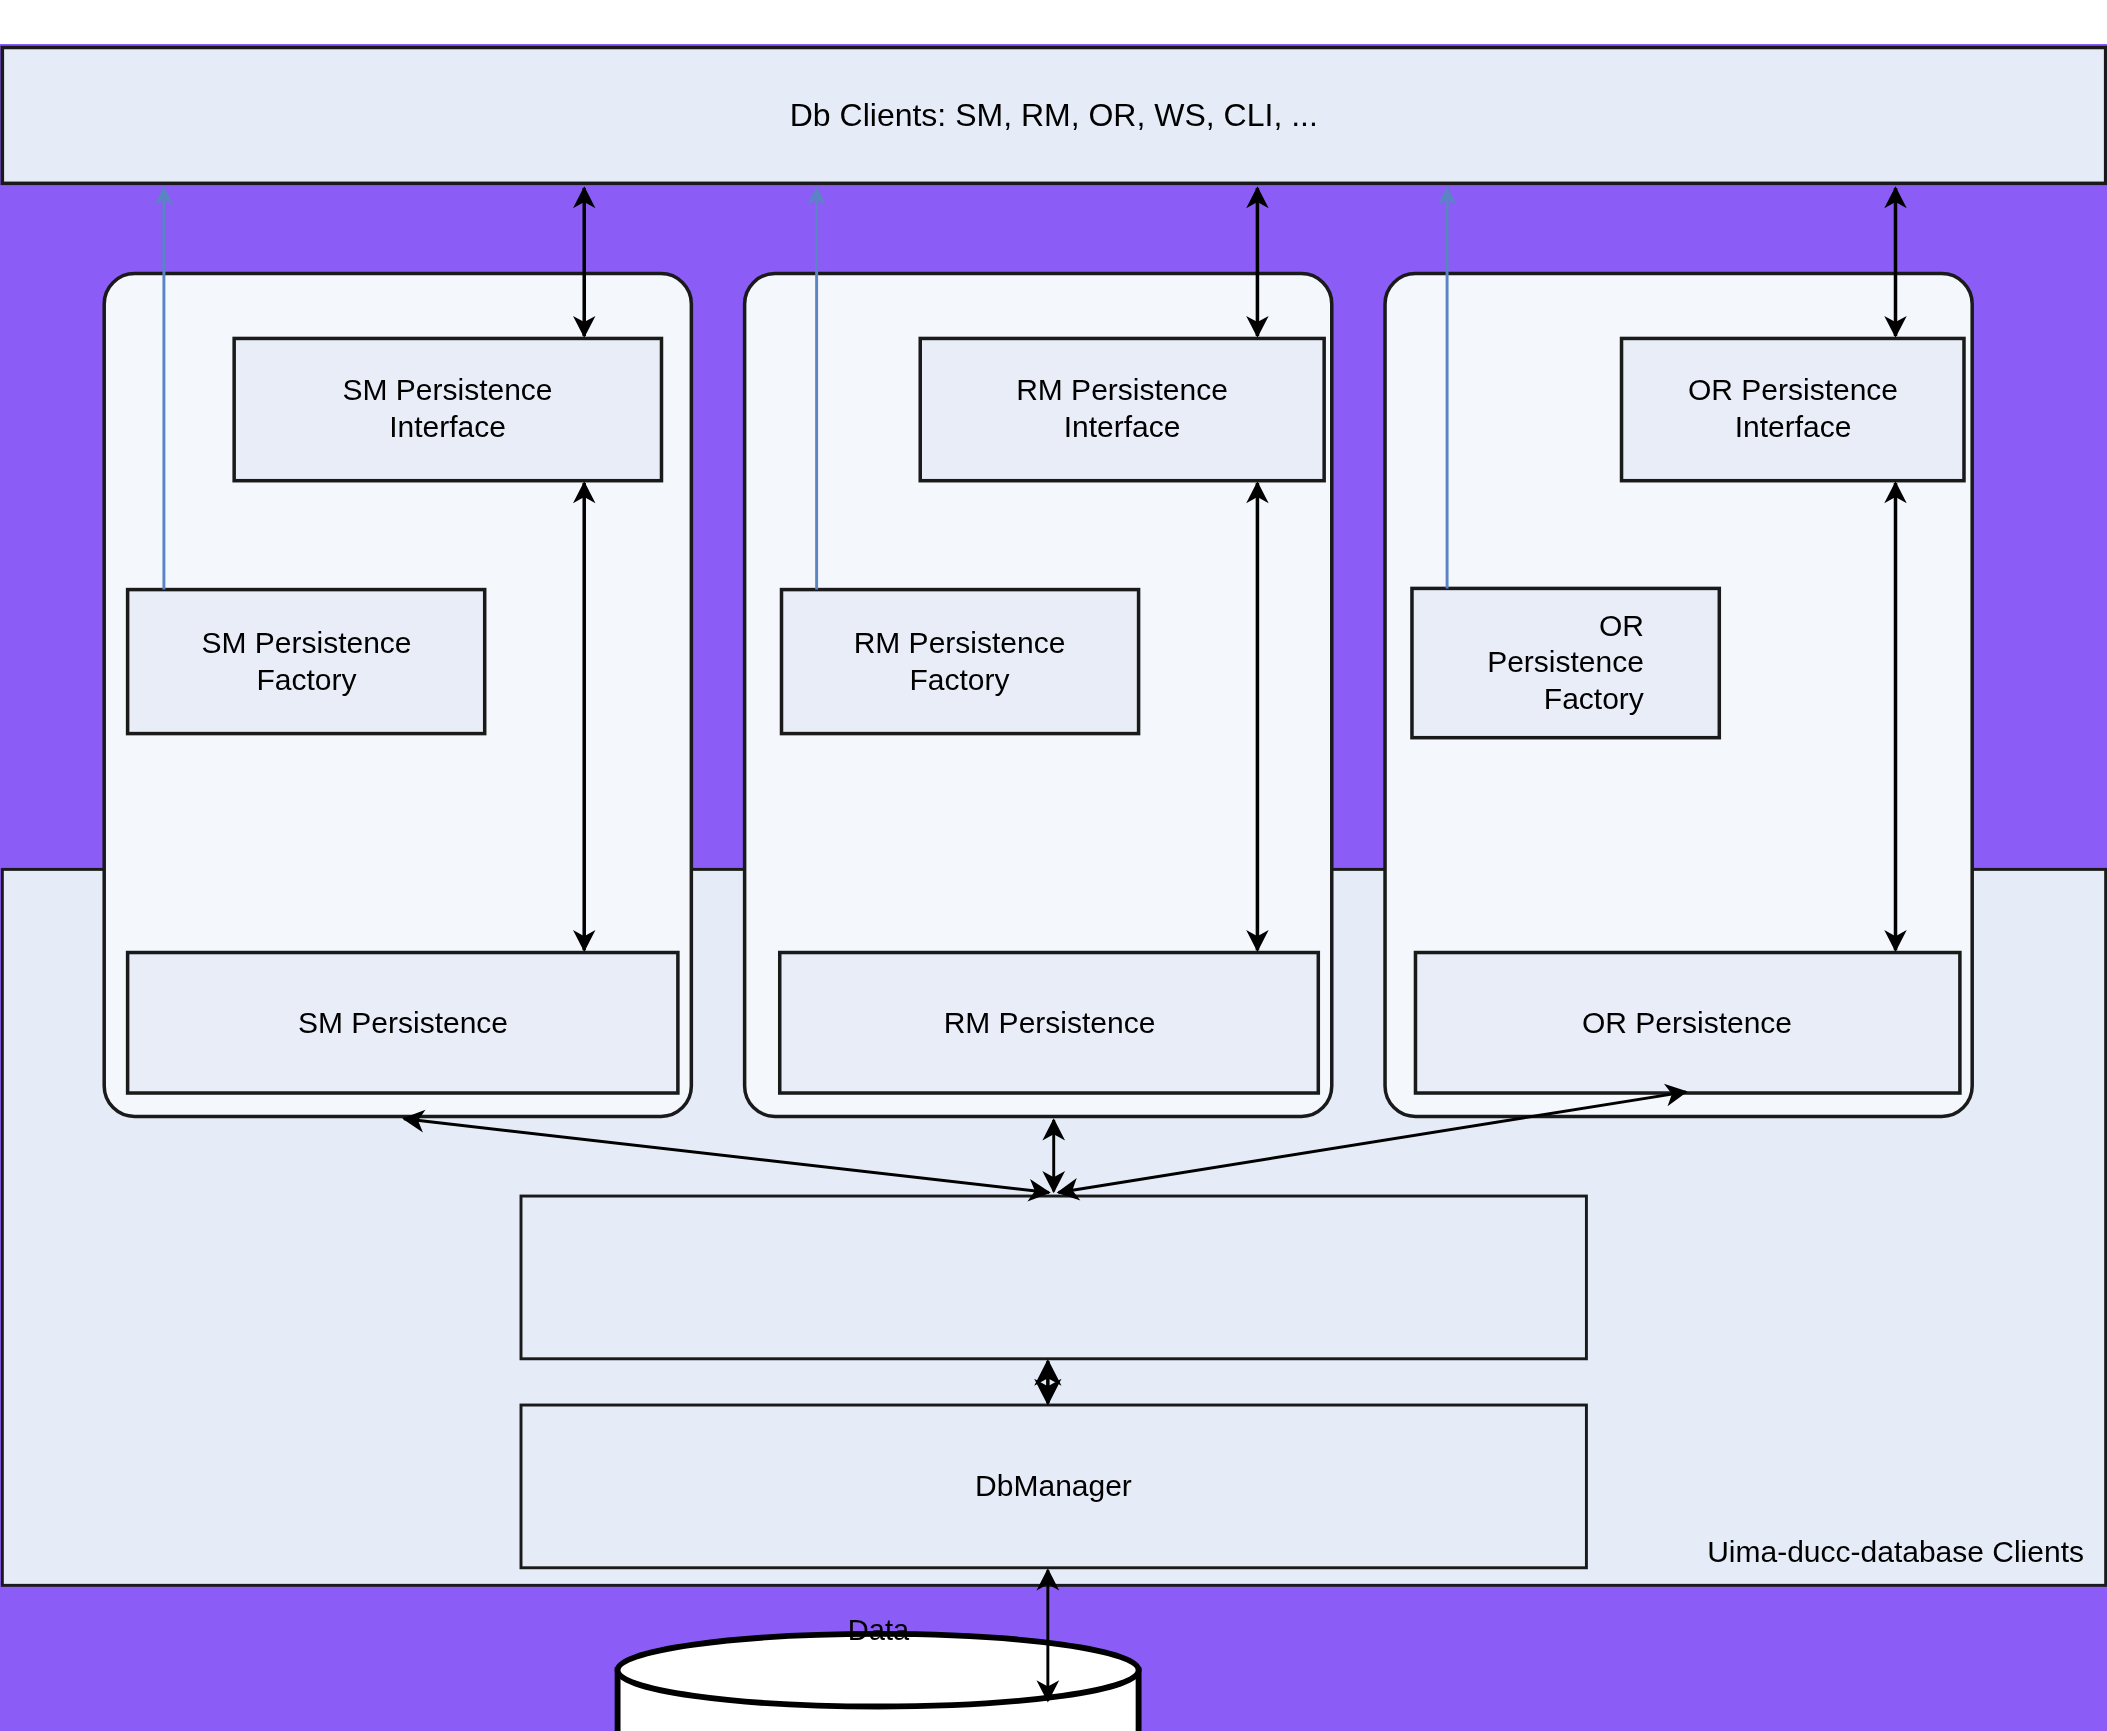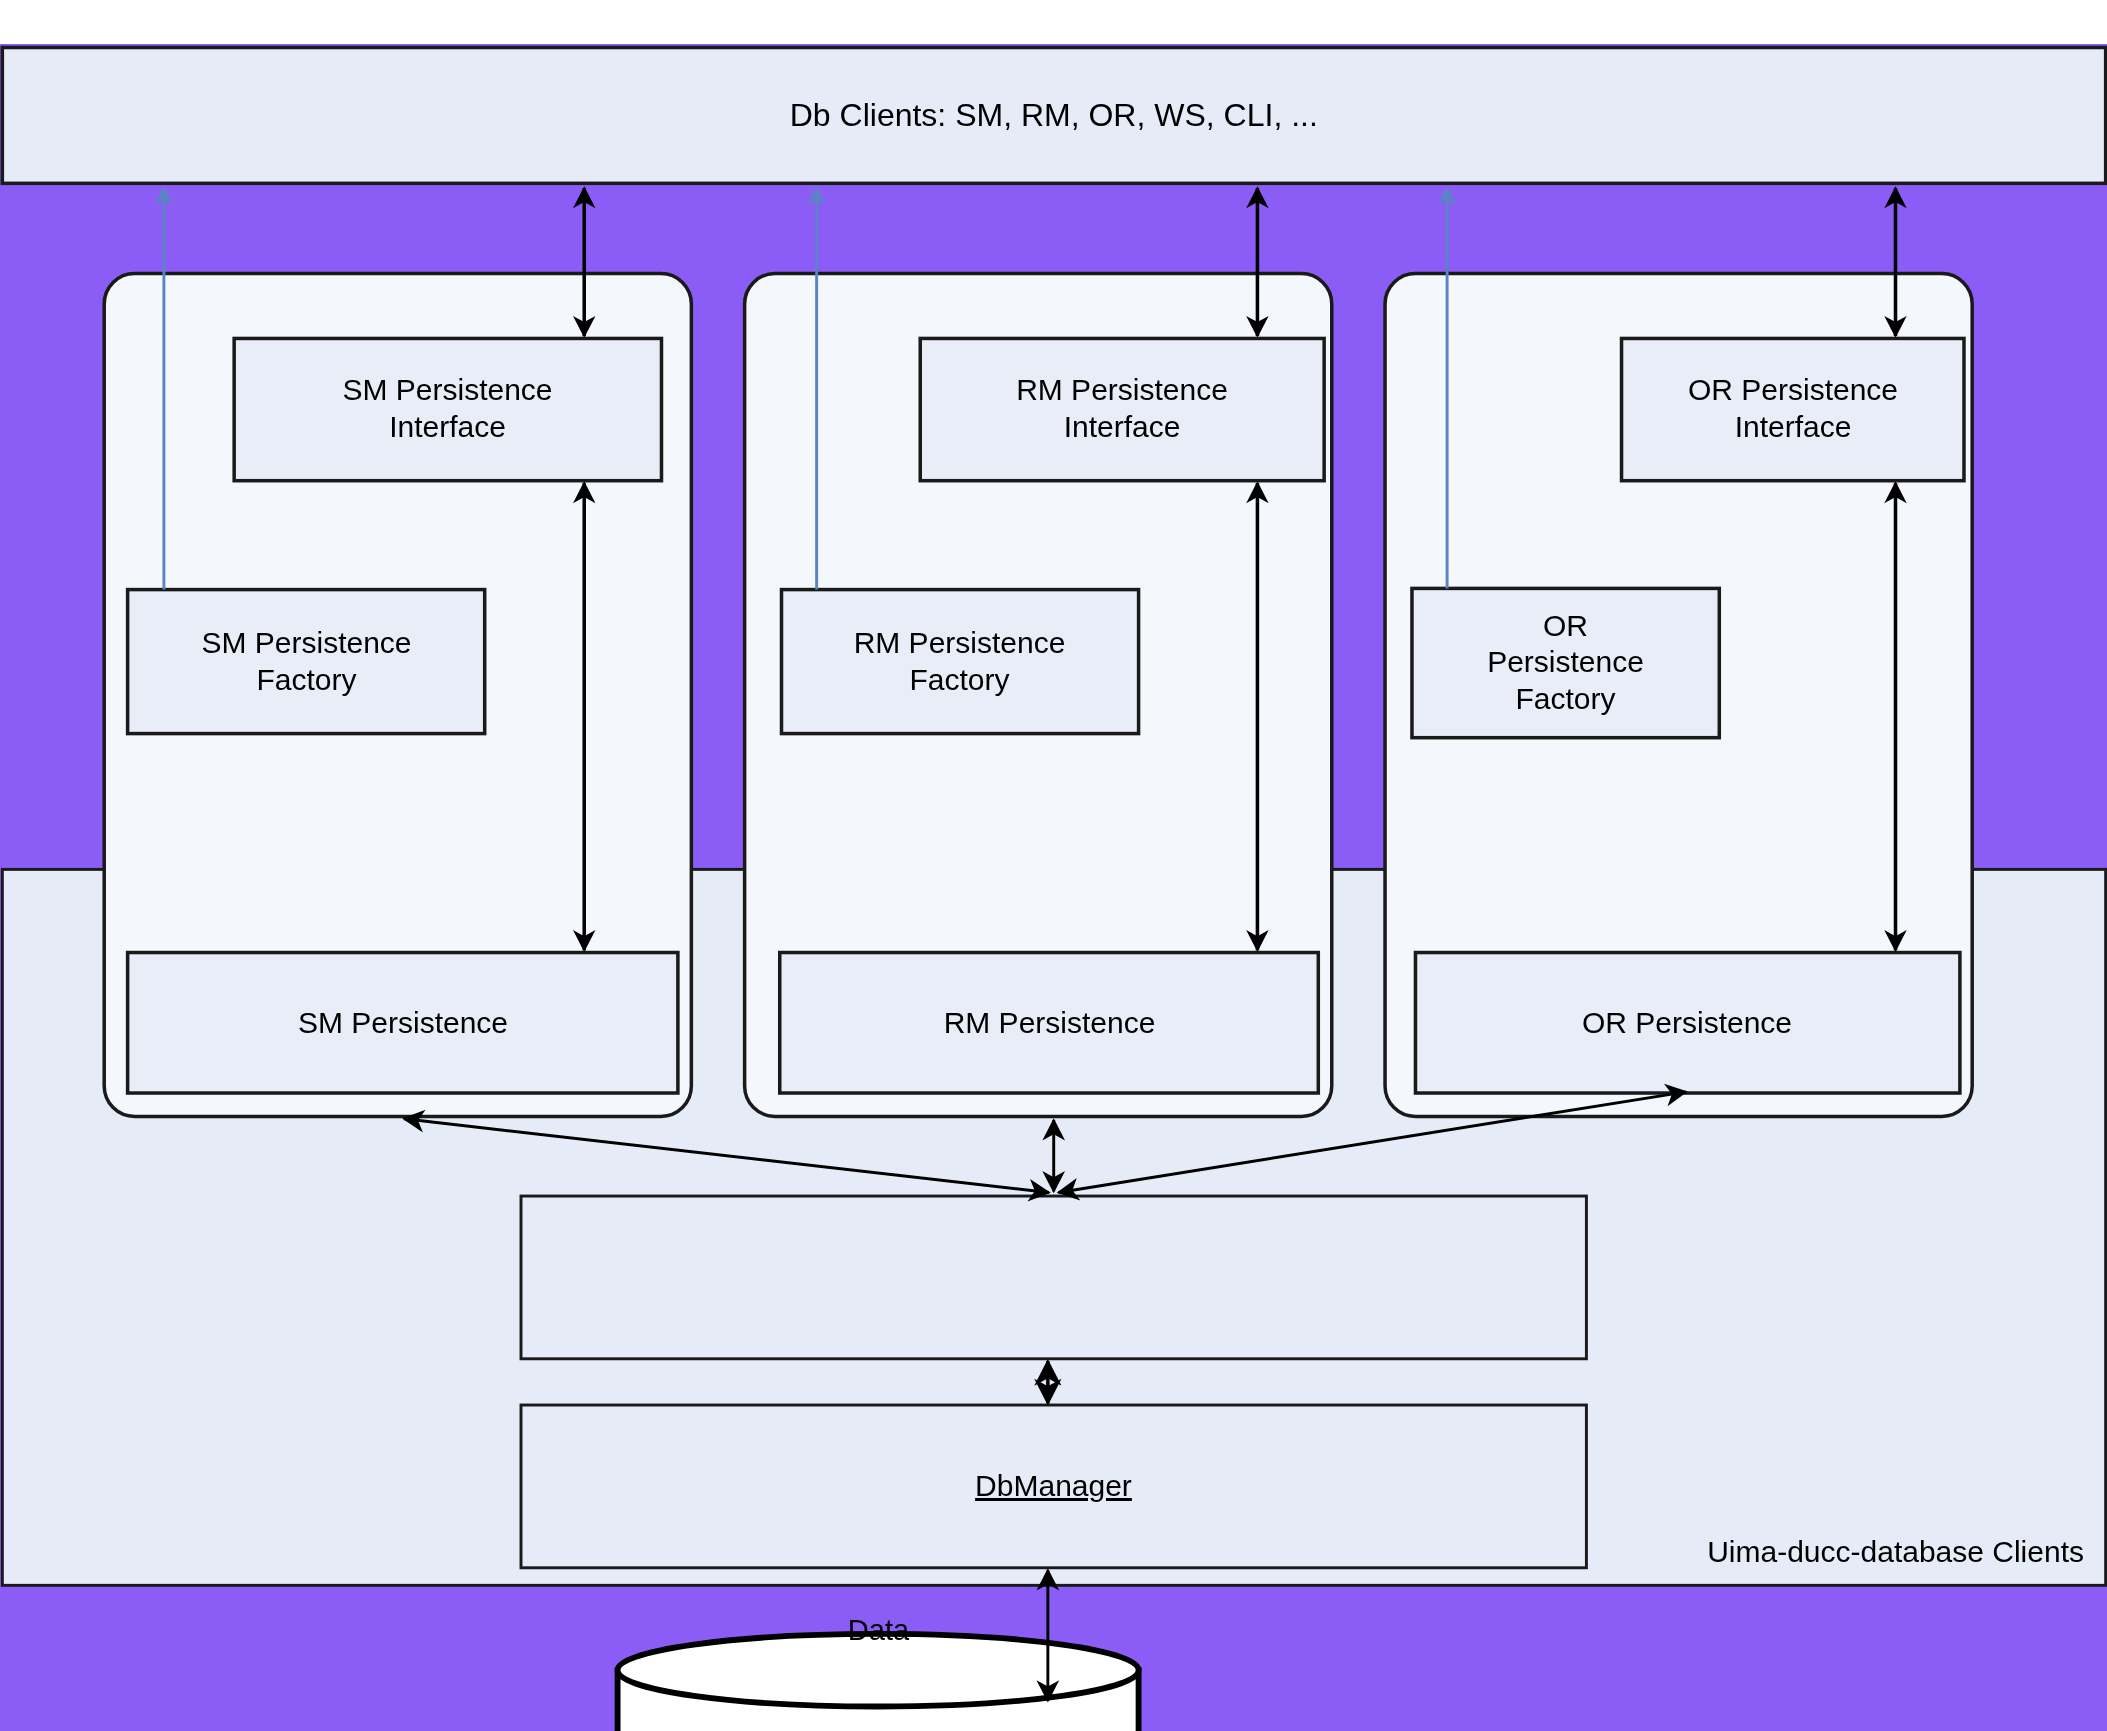--- a/index.html
+++ b/index.html
@@ -90,28 +90,28 @@
 Interface</div>
   <div class="lbl t-box" style="left:920px;top:294px;width:404px;height:142px;">RM  Persistence
 Interface</div>
   <div class="lbl t-box" style="left:1622px;top:294px;width:342px;height:142px;">OR Persistence
 Interface</div>
 
   <div class="lbl t-box" style="left:128px;top:546px;width:357px;height:144px;">SM Persistence
 Factory</div>
   <div class="lbl t-box" style="left:781px;top:546px;width:357px;height:144px;">RM  Persistence
 Factory</div>
-  <div class="lbl t-box" style="left:1412px;top:544px;width:307px;height:149px;">OR
+  <div class="lbl t-box" style="left:1412px;top:544px;width:307px;height:149px;text-align:right;">OR
 Persistence
 Factory</div>
 
   <div class="lbl t-wide" style="left:128px;top:909px;width:550px;height:140px;">SM Persistence</div>
   <div class="lbl t-wide" style="left:780px;top:909px;width:539px;height:140px;">RM Persistence</div>
   <div class="lbl t-wide" style="left:1415px;top:909px;width:544px;height:140px;">OR Persistence</div>
 
-  <div class="lbl t-wide" style="left:521px;top:1361px;width:1065px;height:163px;text-decoration:underline;">DbManager</div>
+  <div class="lbl t-wide" style="left:521px;top:1361px;width:1065px;height:163px;">DbManager</div>
 
   <div class="lbl t-data" style="left:618px;top:1563px;width:521px;height:47px;">Data</div>
 
   <div class="lbl t-proj" style="left:1551px;top:1487px;width:533px;height:42px;justify-content:flex-end;">Uima-ducc-database Clients</div>
 
 </div>
 
 
 </body></html>

